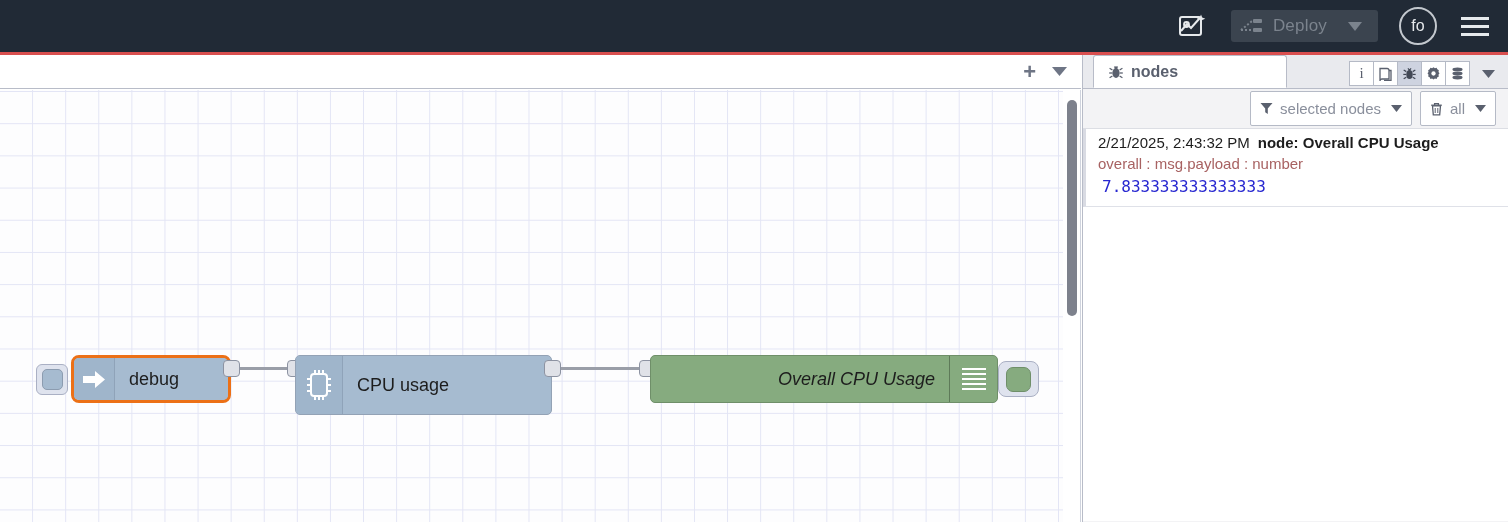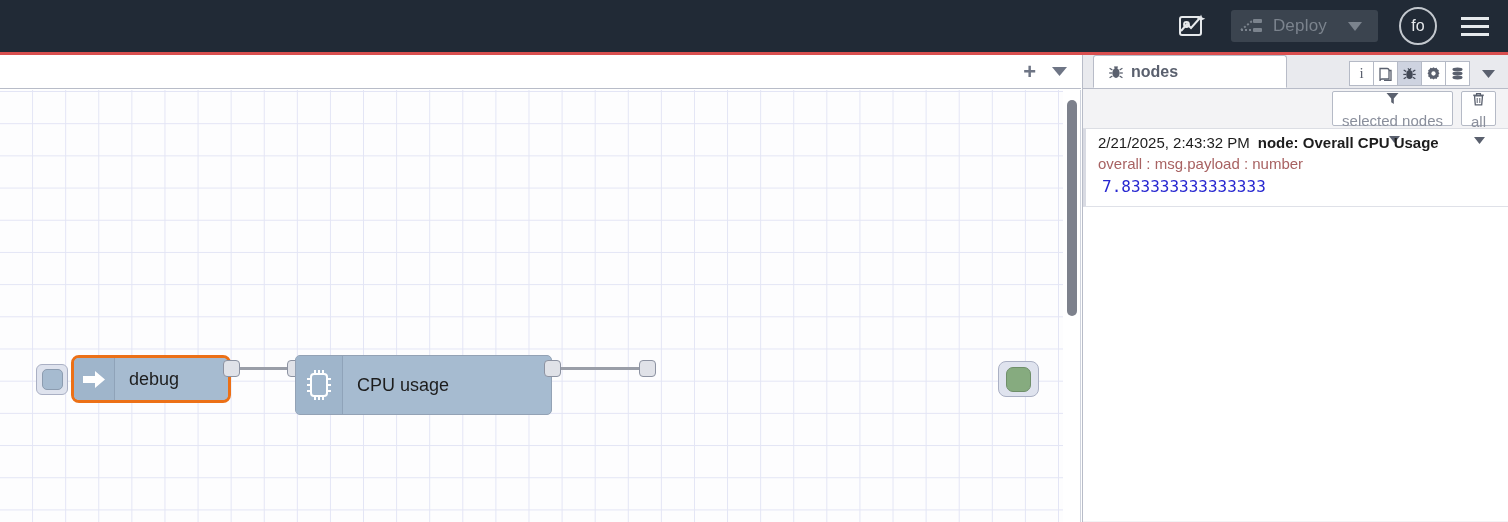--- a/index.html
+++ b/index.html
@@ -169,21 +169,21 @@
     margin-left: 6px; }
 
   .sb-filterrow {
     height: 40px; display: flex; align-items: center; justify-content: flex-end;
     gap: 8px; padding-right: 12px; background: #f3f3f5;
     border-bottom: 1px solid #dcdee4;
   }
   .filter-btn {
     height: 35px; background: #fff; border: 1px solid #b5bac6;
     display: flex; align-items: center; gap: 7px; padding: 0 9px;
-    font-size: 15px; color: #8a8f9c; cursor: pointer; border-radius: 2px; flex-direction: column;
+    font-size: 15px; color: #8a8f9c; cursor: pointer; border-radius: 2px;
   }
   .filter-btn .fcaret { margin-left: 3px; }
 
   .sb-msglist { padding: 0; background: #fff; height: 392px; }
   .msg {
     background: #fff; border-bottom: 1px solid #dfe1e8;
     border-left: 3px solid #d9dbe3;
     padding: 4px 8px 8px 12px; line-height: 1.38;
   }
   .msg-head { font-size: 15px; color: #1d1d1d; white-space: nowrap;
@@ -291,20 +291,34 @@
                 <path d="M23 22 h4"></path>
             </g>
           </svg>
         </div>
         <div class="node-label">CPU usage</div>
       </div>
     </div>
     <div class="port" style="left:544px; top:270px;"></div>
 
     <div class="port" style="left:639px; top:270px;"></div>
+    <div class="node" id="node-debug" style="top:265px;">
+      <div class="node-inner">
+        <div class="debug-label">Overall CPU Usage</div>
+        <div class="debug-icon-cell">
+          <div>
+            <i></i>
+              <i></i>
+              <i></i>
+              <i></i>
+              <i></i>
+          </div>
+        </div>
+      </div>
+    </div>
     <div class="debug-toggle" style="top:271px;">
       <i></i>
     </div>
 
   </div>
 
   <div class="canvas-scrollbar">
     <div class="canvas-thumb"></div>
   </div>
 

